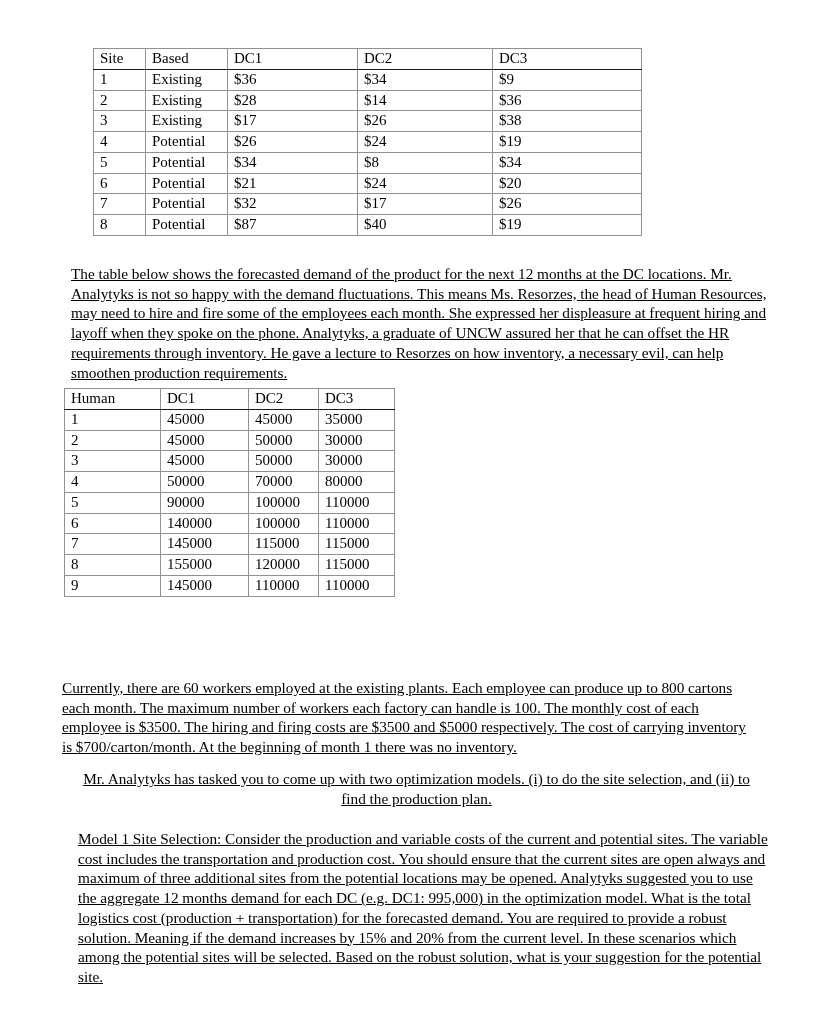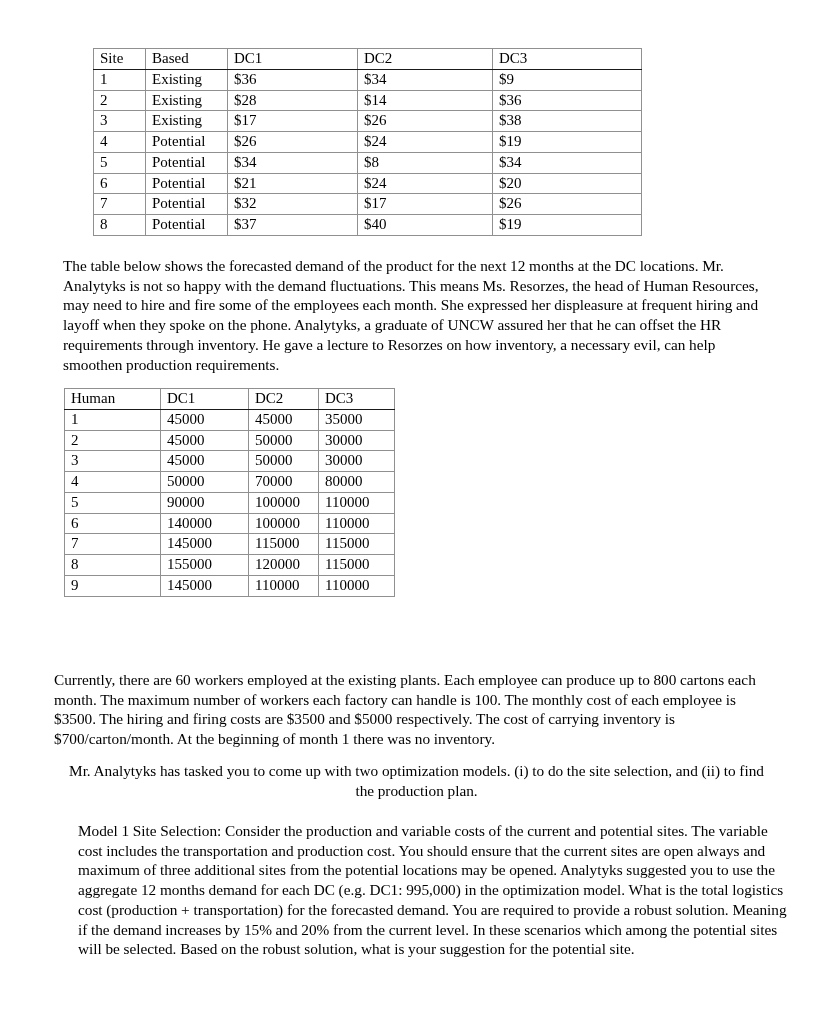--- a/index.html
+++ b/index.html
@@ -83,23 +83,23 @@
     position: absolute;
     font-size: 15.3px;
     line-height: 19.7px;
     text-align: left;
     letter-spacing: -0.02px;
     word-spacing: -0.1px;
   }
   #para-demand   { left: 63px; top: 256px; width: 712px; }
   #para-workers  { left: 54px; top: 670px; width: 707px; }
   #para-tasked   { left: 63px; top: 761px; width: 707px; text-align: center; }
-  #para-model1   { left: 78px; top: 821px; width: 712px; }
-
-  .para p { margin: 0; }
+  #para-model1   { left: 70px; top: 821px; width: 712px; }
+
+  .para p { margin: 8px; text-decoration: underline; }
 </style>
 </head>
 <body>
 
 <div class="page">
 
   <table class="doc-table" id="site-cost-table">
     <colgroup>
       <col class="c-site">
         <col class="c-status">
@@ -160,21 +160,21 @@
       <tr>
         <td>7</td>
         <td>Potential</td>
         <td>$32</td>
         <td>$17</td>
         <td>$26</td>
       </tr>
       <tr>
         <td>8</td>
         <td>Potential</td>
-        <td>$37</td>
+        <td>$87</td>
         <td>$40</td>
         <td>$19</td>
       </tr>
     </tbody>
   </table>
 
   <div class="para" id="para-demand">
     <p>The table below shows the forecasted demand of the product for the next 12 months at the DC locations. Mr. Analytyks is not so happy with the demand fluctuations. This means Ms. Resorzes, the head of Human Resources, may need to hire and fire some of the employees each month. She expressed her displeasure at frequent hiring and layoff when they spoke on the phone. Analytyks, a graduate of UNCW assured her that he can offset the HR requirements through inventory. He gave a lecture to Resorzes on how inventory, a necessary evil, can help smoothen production requirements.</p>
   </div>
 

